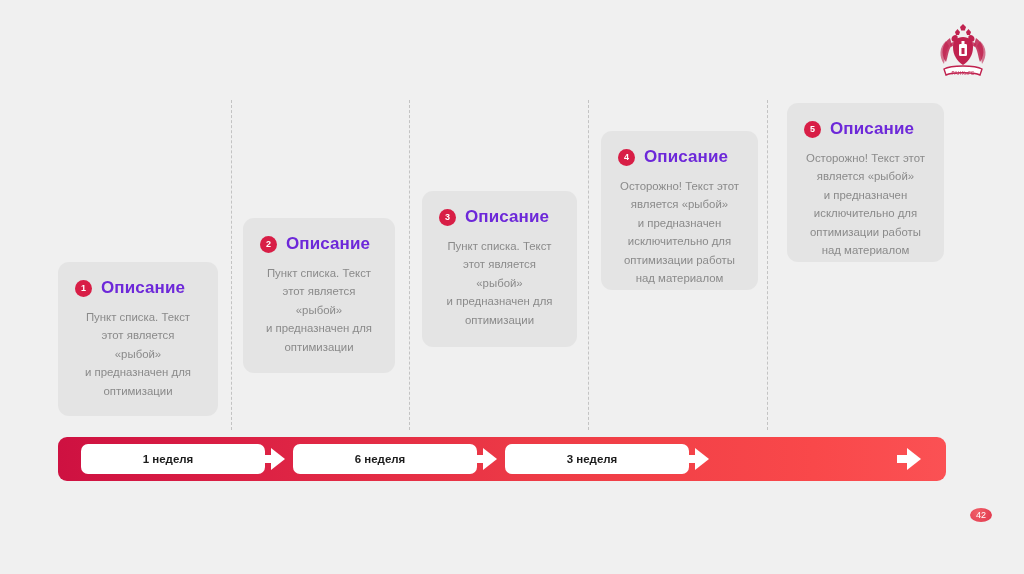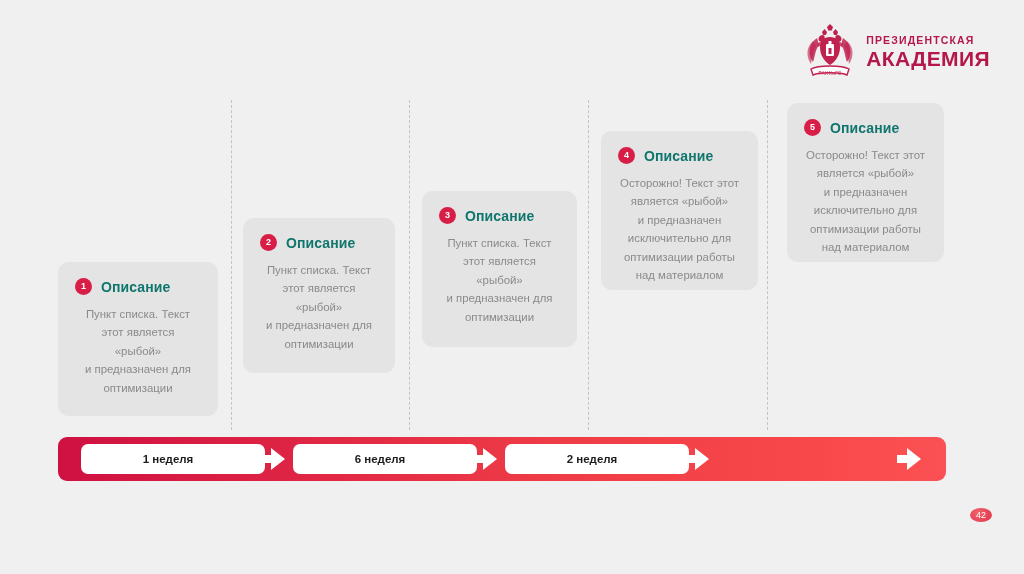--- a/index.html
+++ b/index.html
@@ -88,23 +88,23 @@
     color: #ffffff;
     font-size: 9px;
     font-weight: bold;
     display: flex;
     align-items: center;
     justify-content: center;
     flex: none;
     line-height: 1;
   }
   .card-title {
-    font-size: 14px;
-    font-weight: bold;
-    color: #0f766e;
+    font-size: 17px;
+    font-weight: bold;
+    color: #6d28d9;
     letter-spacing: 0.1px;
   }
   .card-body {
     font-size: 11.4px;
     line-height: 1.62;
     color: #8a8a8a;
     white-space: pre-line;
     text-align: center;
   }
 
@@ -227,24 +227,20 @@
         <g fill="#c0224f">
           <rect x="25.5" y="24" width="3" height="6"></rect>
         </g>
 
         <g>
           <path d="M8 45 c7 -4 31 -4 38 0 l-2 6 c-6 -3 -28 -3 -34 0 Z" fill="#ffffff" stroke="#c0224f" stroke-width="1.4"></path>
           <text x="27" y="50.5" font-size="4.6" font-family="'Liberation Sans', sans-serif" fill="#c0224f" text-anchor="middle" letter-spacing="0.4">РАНХиГС</text>
         </g>
       </svg>
     </div>
-    <div class="logo-text">
-      <div class="logo-line1">ПРЕЗИДЕНТСКАЯ</div>
-      <div class="logo-line2">АКАДЕМИЯ</div>
-    </div>
   </div>
 
   <div class="divider" style="left:231px;"></div>
   <div class="divider" style="left:409px;"></div>
   <div class="divider" style="left:588px;"></div>
   <div class="divider" style="left:767px;"></div>
 
   <div class="card" style="left:58px; top:262px; width:160px; height:154px;">
     <div class="card-head">
       <div class="badge">1</div>
@@ -324,21 +320,21 @@
         <span class="seg-label">6 неделя</span>
       </div>
       <div class="seg-arrow">
         <div class="seg-stem"></div>
           <div class="seg-head"></div>
       </div>
     </div>
 
     <div class="seg">
       <div class="seg-box">
-        <span class="seg-label">2 неделя</span>
+        <span class="seg-label">3 неделя</span>
       </div>
       <div class="seg-arrow">
         <div class="seg-stem"></div>
           <div class="seg-head"></div>
       </div>
     </div>
 
 
     <div class="seg">
       <div class="seg-arrow">

